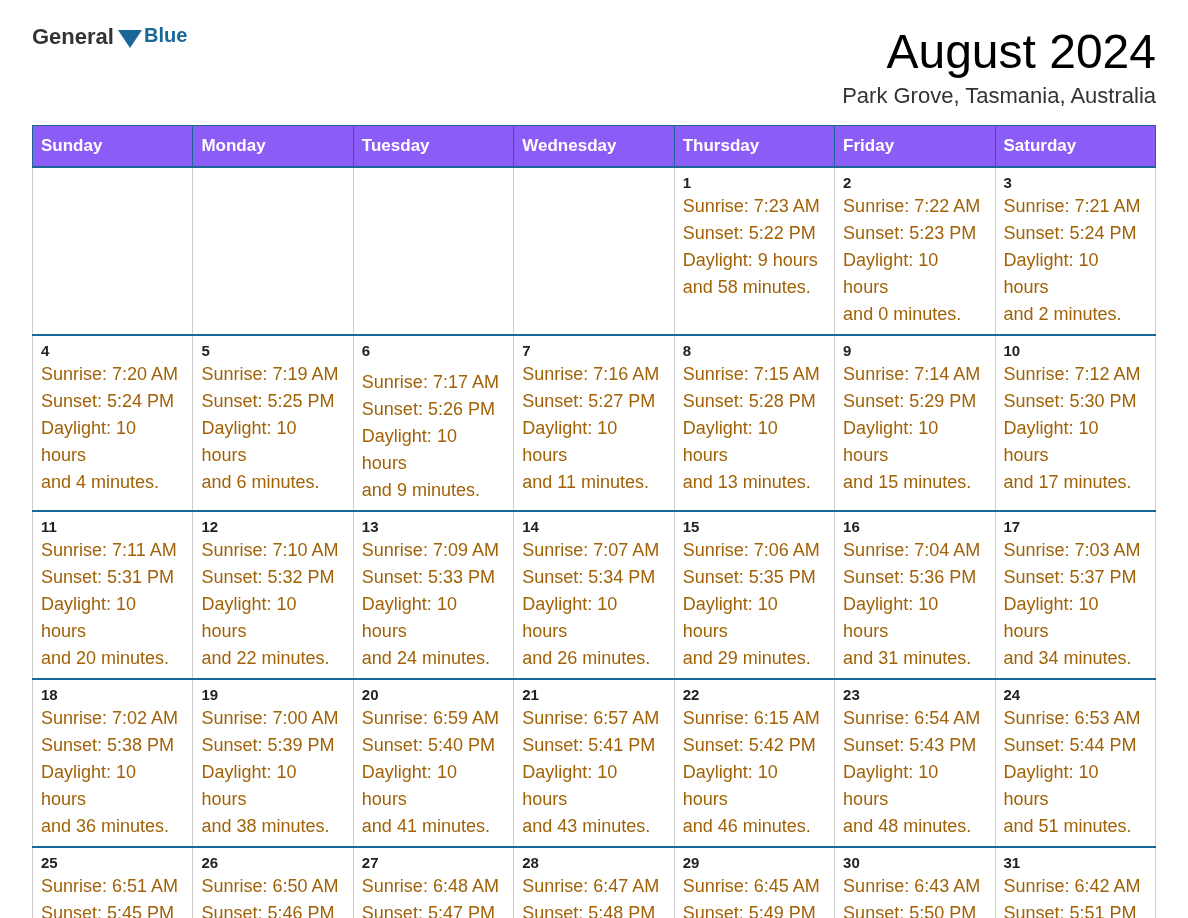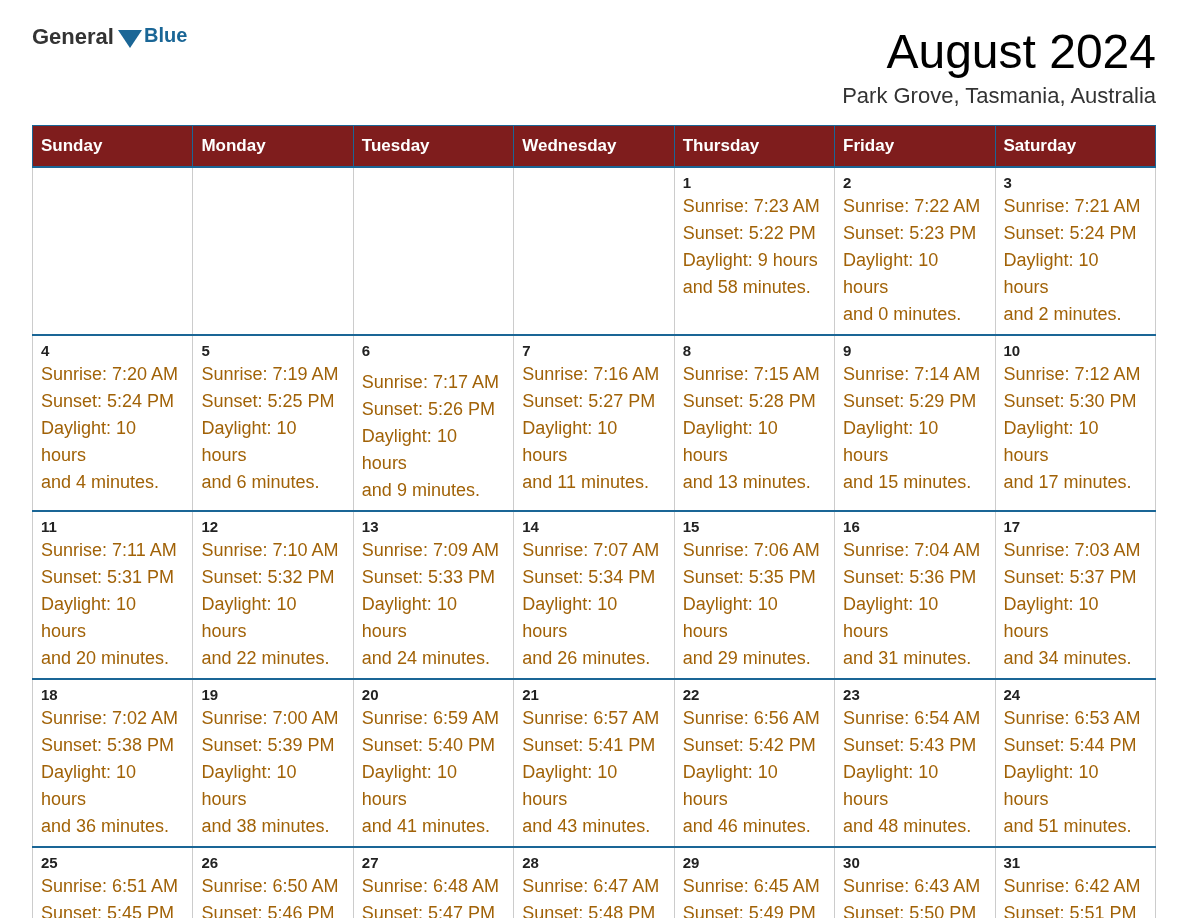--- a/index.html
+++ b/index.html
@@ -56,21 +56,21 @@
       font-size: 22px;
       color: #333;
       margin-top: 4px;
     }
     .calendar {
       width: 100%;
       border-collapse: collapse;
       border: 1px solid #aaa;
     }
     .calendar th {
-      background-color: #7f1d1d;
+      background-color: #8b5cf6;
       color: #fff;
       font-size: 17px;
       padding: 10px 8px;
       text-align: left;
       border: 1px solid #1a6696;
     }
     .calendar td {
       vertical-align: top;
       border: 1px solid #ccc;
       padding: 6px 8px;
@@ -280,21 +280,21 @@
         </td>
         <td>
           <div class="day-num">21</div>
           <div class="day-info" style="white-space: pre-line;">Sunrise: 6:57 AM
 Sunset: 5:41 PM
 Daylight: 10 hours
 and 43 minutes.</div>
         </td>
         <td>
           <div class="day-num">22</div>
-          <div class="day-info" style="white-space: pre-line;">Sunrise: 6:56 AM
+          <div class="day-info" style="white-space: pre-line;">Sunrise: 6:15 AM
 Sunset: 5:42 PM
 Daylight: 10 hours
 and 46 minutes.</div>
         </td>
         <td>
           <div class="day-num">23</div>
           <div class="day-info" style="white-space: pre-line;">Sunrise: 6:54 AM
 Sunset: 5:43 PM
 Daylight: 10 hours
 and 48 minutes.</div>

